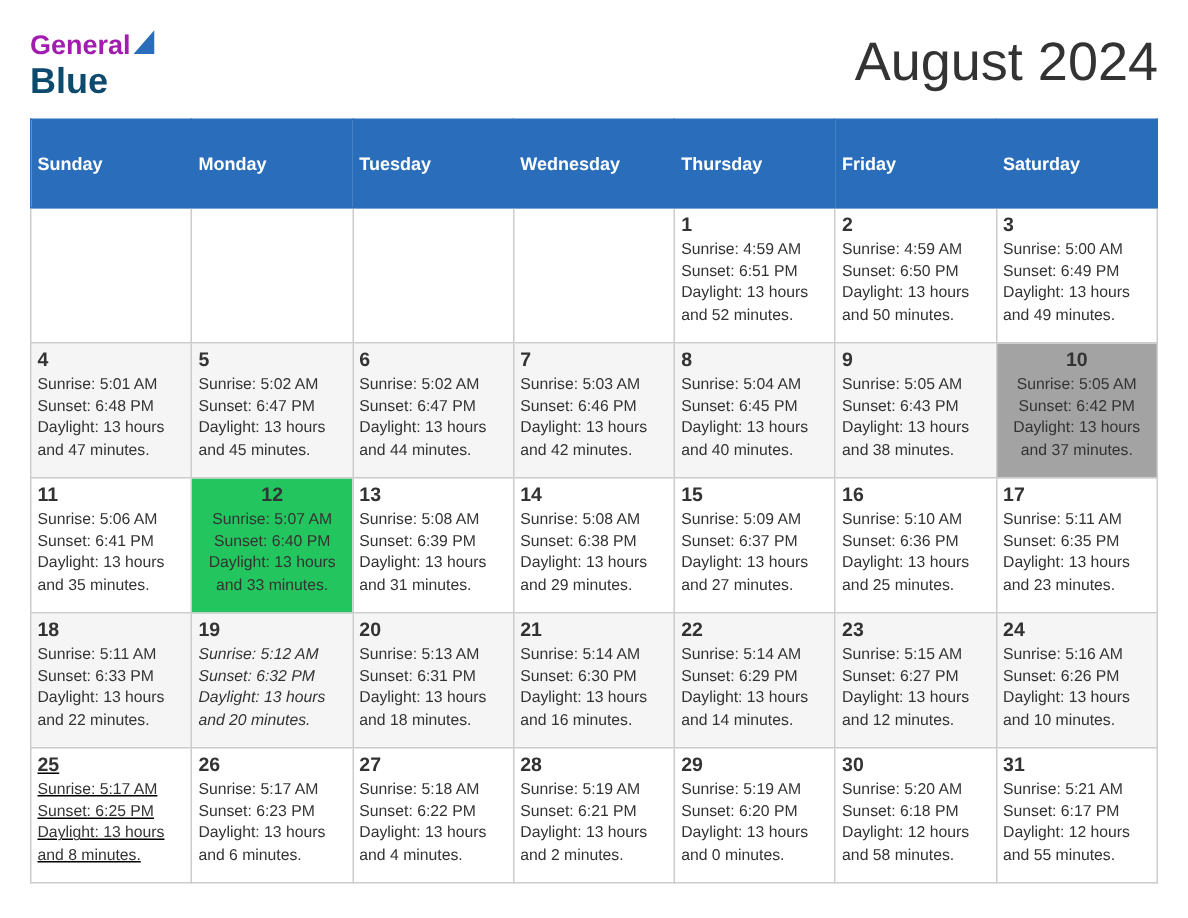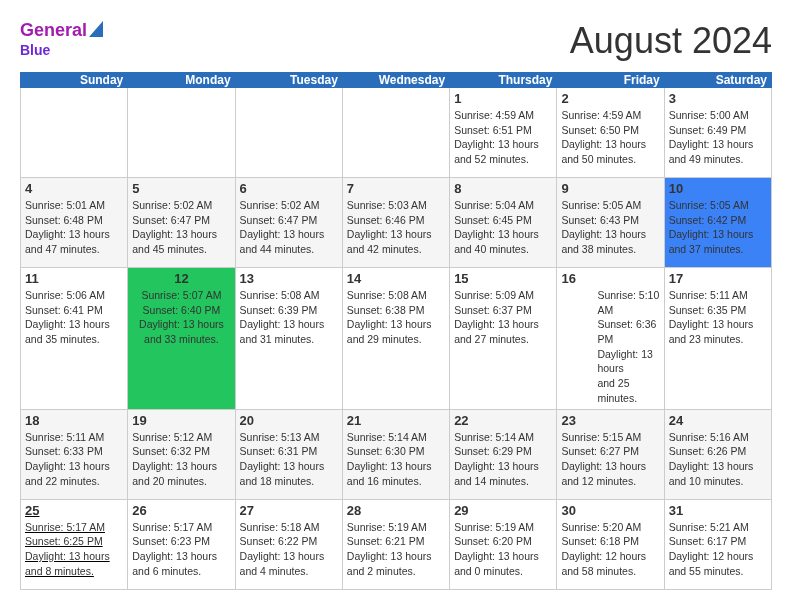--- a/index.html
+++ b/index.html
@@ -39,22 +39,22 @@
       font-weight: bold;
     }
     .calendar {
       width: 100%;
       border-collapse: collapse;
       font-size: 11px;
     }
     .calendar th {
       background-color: #2a6ebb;
       color: #fff;
-      text-align: right;
-      padding: 0 4px;
+      text-align: left;
+      padding: 22px 4px;
       font-size: 12px;
       border: 1px solid #2a6ebb;
     }
     .calendar td {
       border: 1px solid #ccc;
       vertical-align: top;
       padding: 3px 4px;
       height: 90px;
       width: calc(100% / 7);
     }
@@ -87,21 +87,21 @@
   <div class="logo">
     <div class="logo-row">
       <span style="font-size:18px;font-weight:bold;color:#a21caf;">General</span>
       <span style="display:inline-block;margin-left:2px;">
         <svg width="14" height="16" viewBox="0 0 14 16">
           <polygon points="0,16 14,16 14,0" fill="#2a6ebb"></polygon>
         </svg>
       </span>
     </div>
     <div>
-      <span style="font-size:14px;font-weight:bold;color:#6d28d9;margin-top:40px;">Blue</span>
+      <span style="font-size:24px;font-weight:bold;color:#0c4a6e;margin-top:40px;">Blue</span>
     </div>
   </div>
   <div class="title-area">
     <div class="month-year">August 2024</div>
   </div>
 </div>
 
 <table class="calendar">
   <thead>
     <tr>
@@ -178,21 +178,21 @@
 Daylight: 13 hours
 and 40 minutes.</div>
         </td>
         <td style="background-color: rgb(245, 245, 245);">
           <span class="cell-number">9</span>
           <div class="cell-info" style="white-space: pre-line;">Sunrise: 5:05 AM
 Sunset: 6:43 PM
 Daylight: 13 hours
 and 38 minutes.</div>
         </td>
-        <td style="background-color: #3b82f6;">
+        <td style="background-color: #a3a3a3; text-align: center;">
           <span class="cell-number">10</span>
           <div class="cell-info" style="white-space: pre-line;">Sunrise: 5:05 AM
 Sunset: 6:42 PM
 Daylight: 13 hours
 and 37 minutes.</div>
         </td>
       </tr>
       <tr>
         <td style="background-color: rgb(255, 255, 255);">
           <span class="cell-number">11</span>
@@ -224,21 +224,21 @@
         </td>
         <td style="background-color: rgb(255, 255, 255);">
           <span class="cell-number">15</span>
           <div class="cell-info" style="white-space: pre-line;">Sunrise: 5:09 AM
 Sunset: 6:37 PM
 Daylight: 13 hours
 and 27 minutes.</div>
         </td>
         <td style="background-color: rgb(255, 255, 255);">
           <span class="cell-number">16</span>
-          <div class="cell-info" style="white-space: pre-line; margin-left: 36px;">Sunrise: 5:10 AM
+          <div class="cell-info" style="white-space: pre-line;">Sunrise: 5:10 AM
 Sunset: 6:36 PM
 Daylight: 13 hours
 and 25 minutes.</div>
         </td>
         <td style="background-color: rgb(255, 255, 255);">
           <span class="cell-number">17</span>
           <div class="cell-info" style="white-space: pre-line;">Sunrise: 5:11 AM
 Sunset: 6:35 PM
 Daylight: 13 hours
 and 23 minutes.</div>
@@ -247,21 +247,21 @@
       <tr>
         <td style="background-color: rgb(245, 245, 245);">
           <span class="cell-number">18</span>
           <div class="cell-info" style="white-space: pre-line;">Sunrise: 5:11 AM
 Sunset: 6:33 PM
 Daylight: 13 hours
 and 22 minutes.</div>
         </td>
         <td style="background-color: rgb(245, 245, 245);">
           <span class="cell-number">19</span>
-          <div class="cell-info" style="white-space: pre-line;">Sunrise: 5:12 AM
+          <div class="cell-info" style="white-space: pre-line; font-style: italic;">Sunrise: 5:12 AM
 Sunset: 6:32 PM
 Daylight: 13 hours
 and 20 minutes.</div>
         </td>
         <td style="background-color: rgb(245, 245, 245);">
           <span class="cell-number">20</span>
           <div class="cell-info" style="white-space: pre-line;">Sunrise: 5:13 AM
 Sunset: 6:31 PM
 Daylight: 13 hours
 and 18 minutes.</div>

